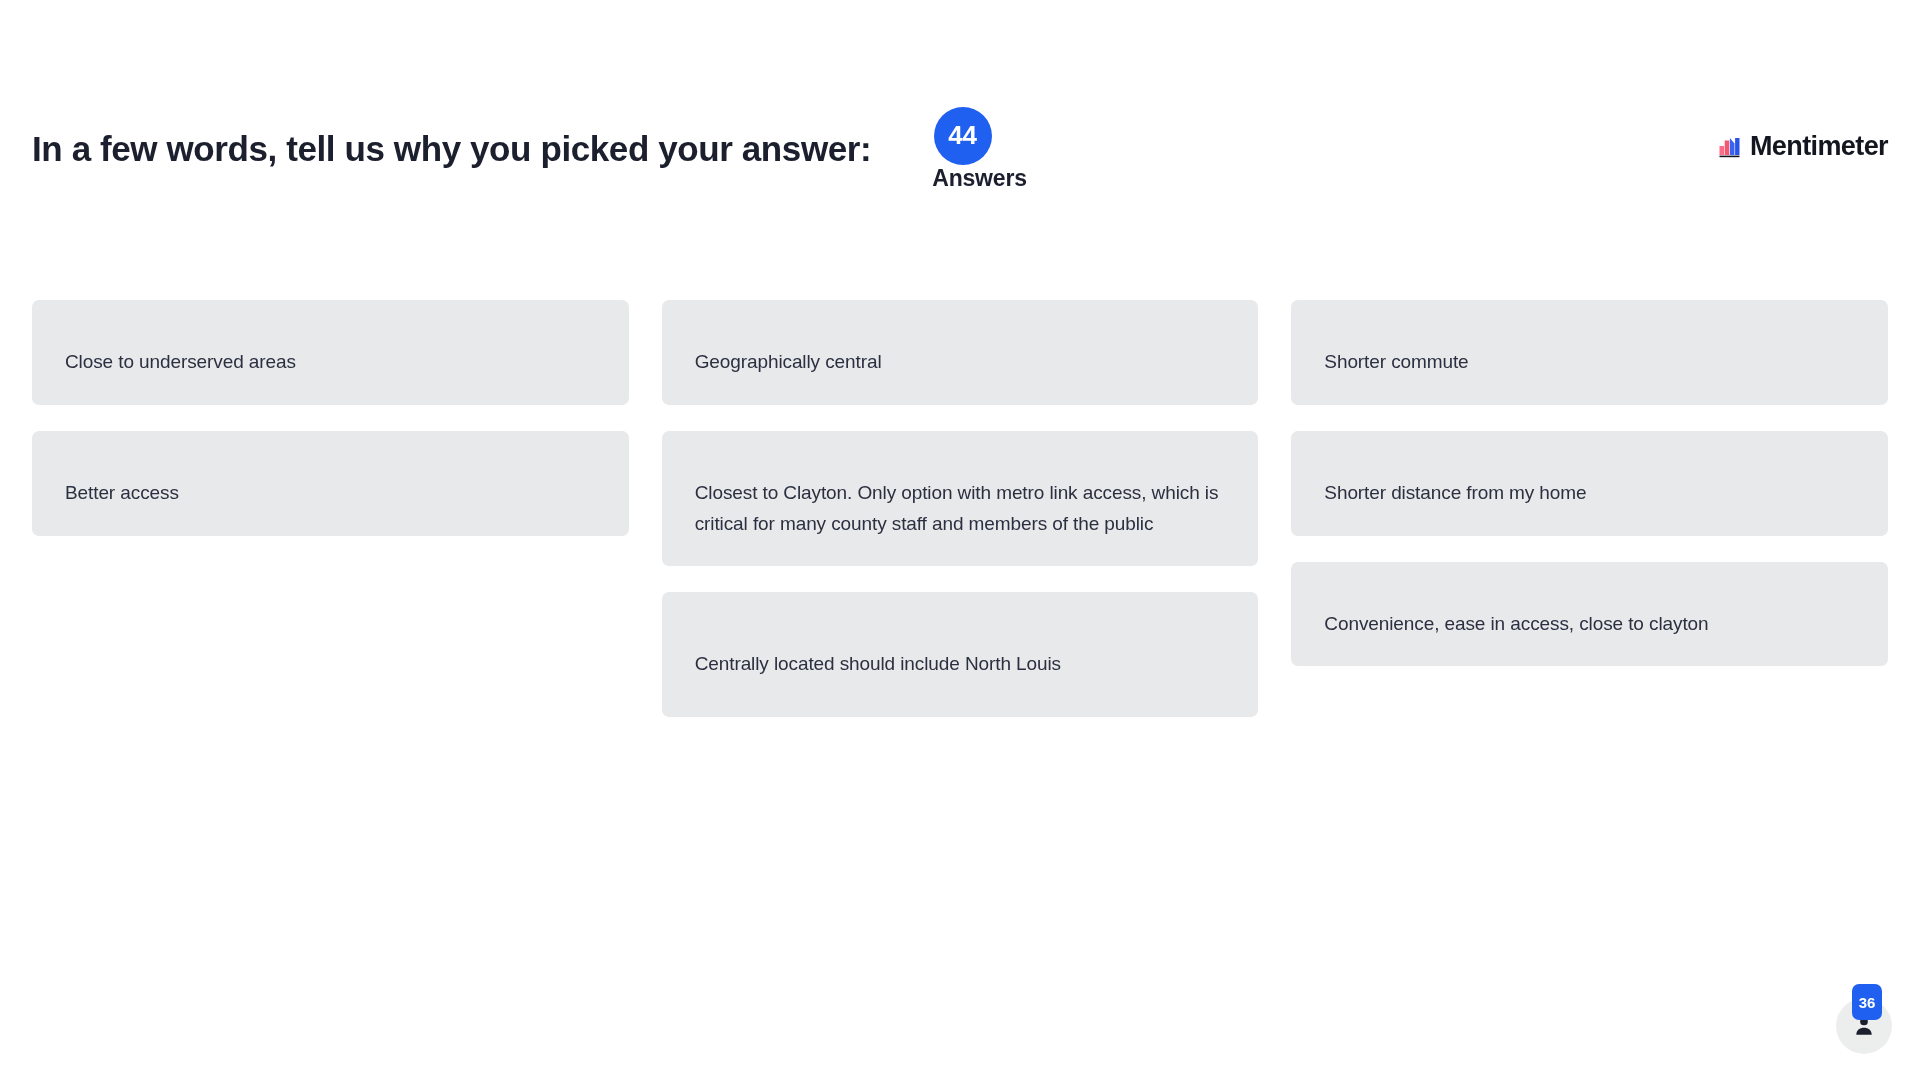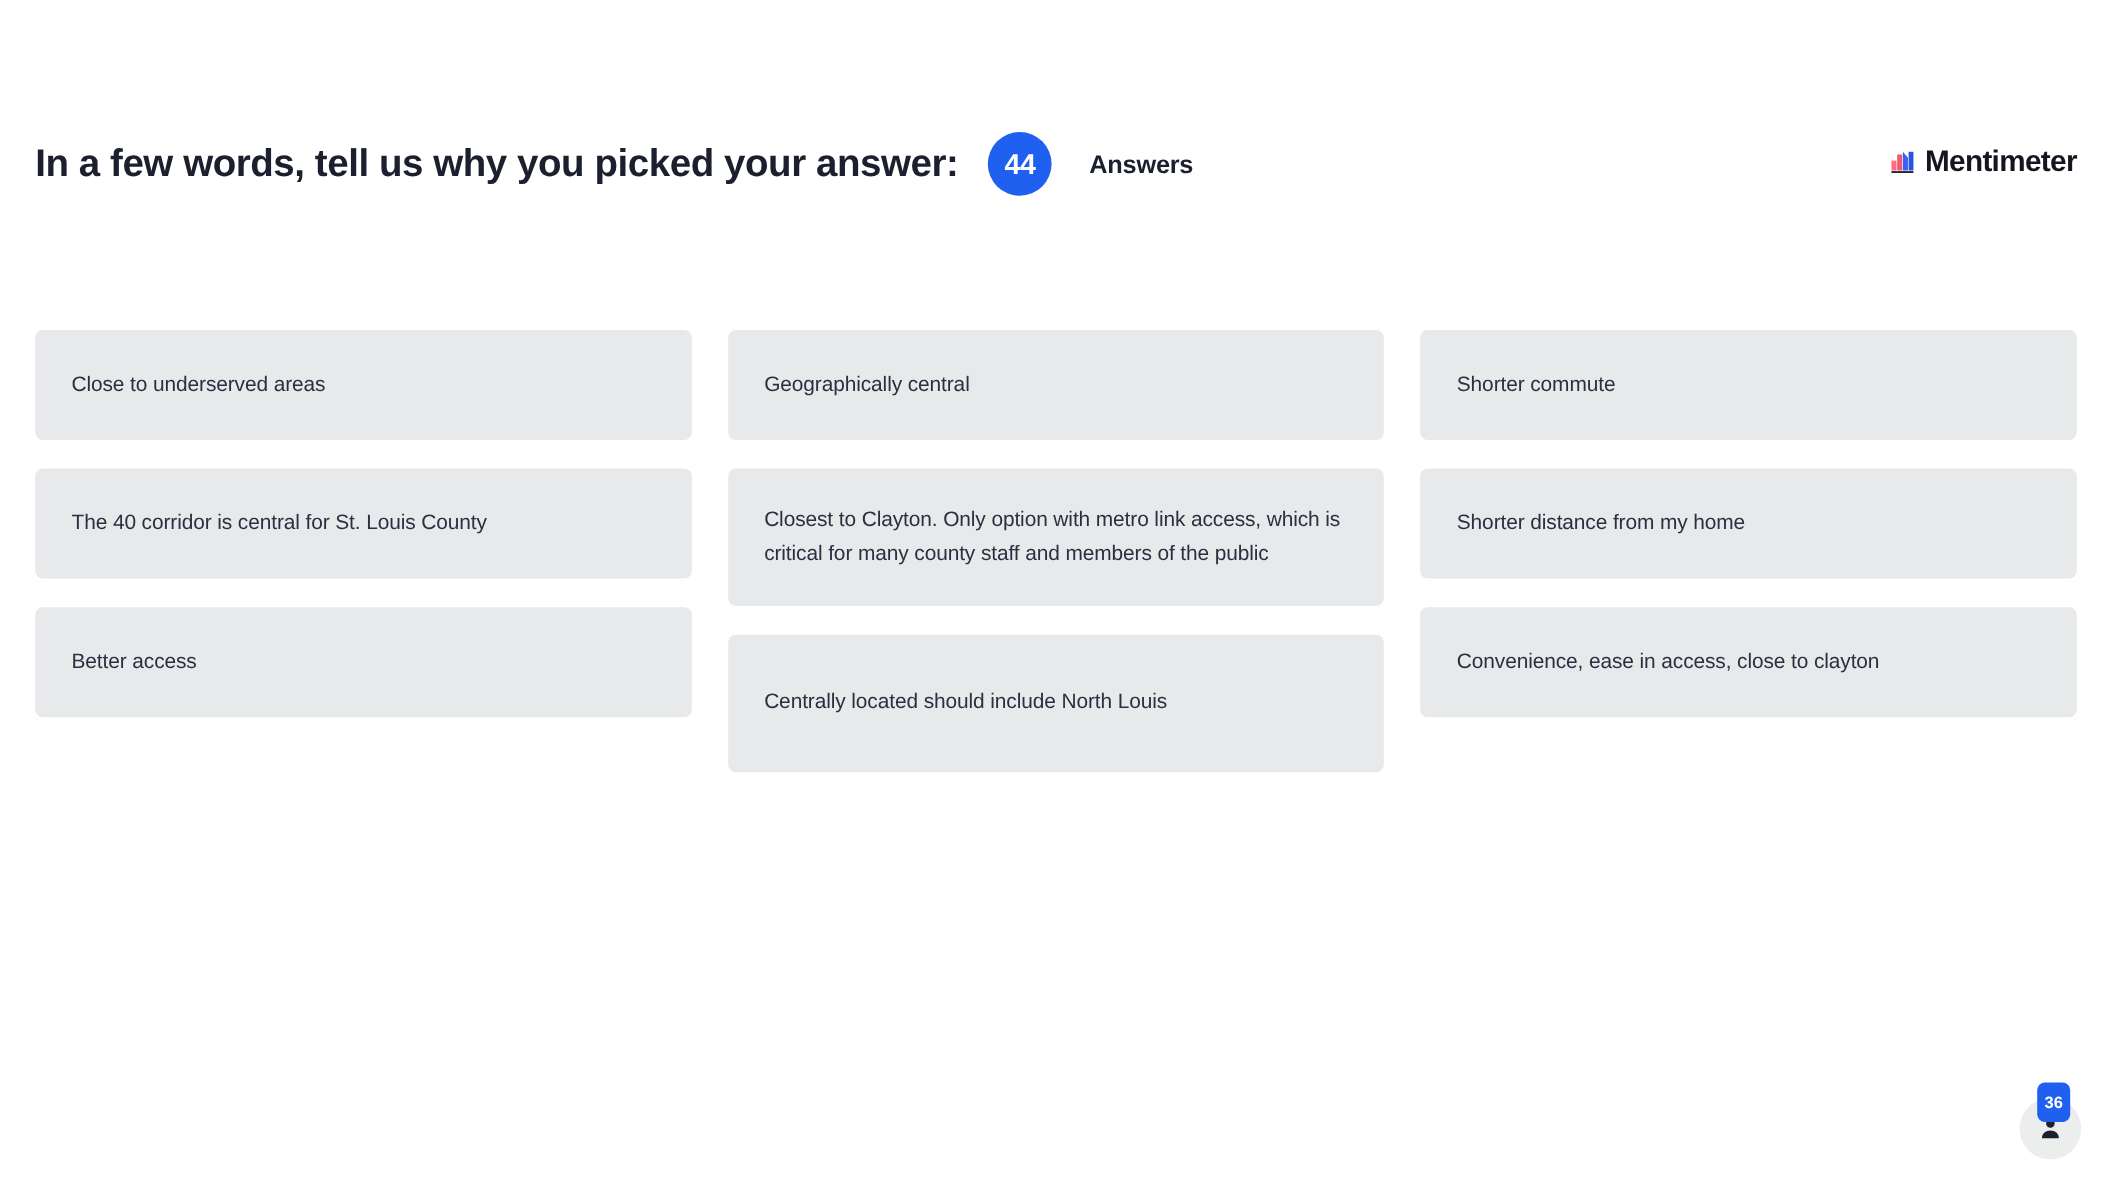--- a/index.html
+++ b/index.html
@@ -36,20 +36,21 @@
     letter-spacing: -0.4px;
     color: #1b1f2e;
     white-space: nowrap;
     line-height: 1.1;
   }
 
   .answers-group {
     display: flex;
     align-items: center;
     margin-left: 27px;
+    flex-direction: column;
   }
 
   .answers-count {
     width: 58px;
     height: 58px;
     border-radius: 50%;
     background: #2060f0;
     color: #ffffff;
     font-size: 26px;
     font-weight: 700;
@@ -122,20 +123,21 @@
   .answer-card.tall {
     min-height: 125px;
   }
 
   .answer-text {
     font-size: 19px;
     line-height: 1.62;
     color: #2b3040;
     letter-spacing: -0.1px;
     word-wrap: break-word;
+    margin-top: 20px;
   }
 
   
   .participants {
     position: absolute;
     right: 28px;
     bottom: 26px;
     width: 56px;
     height: 56px;
   }
@@ -205,23 +207,20 @@
     <span class="brand-name">Mentimeter</span>
   </div>
 
   <div class="answers-board">
 
     <div class="answer-column">
       <div class="answer-card">
         <span class="answer-text">Close to underserved areas</span>
       </div>
       <div class="answer-card">
-        <span class="answer-text">The 40 corridor is central for St. Louis County</span>
-      </div>
-      <div class="answer-card">
         <span class="answer-text">Better access</span>
       </div>
     </div>
 
     <div class="answer-column">
       <div class="answer-card">
         <span class="answer-text">Geographically central</span>
       </div>
       <div class="answer-card tall">
         <span class="answer-text">Closest to Clayton. Only option with metro link access, which is critical for many county staff and members of the public</span>

